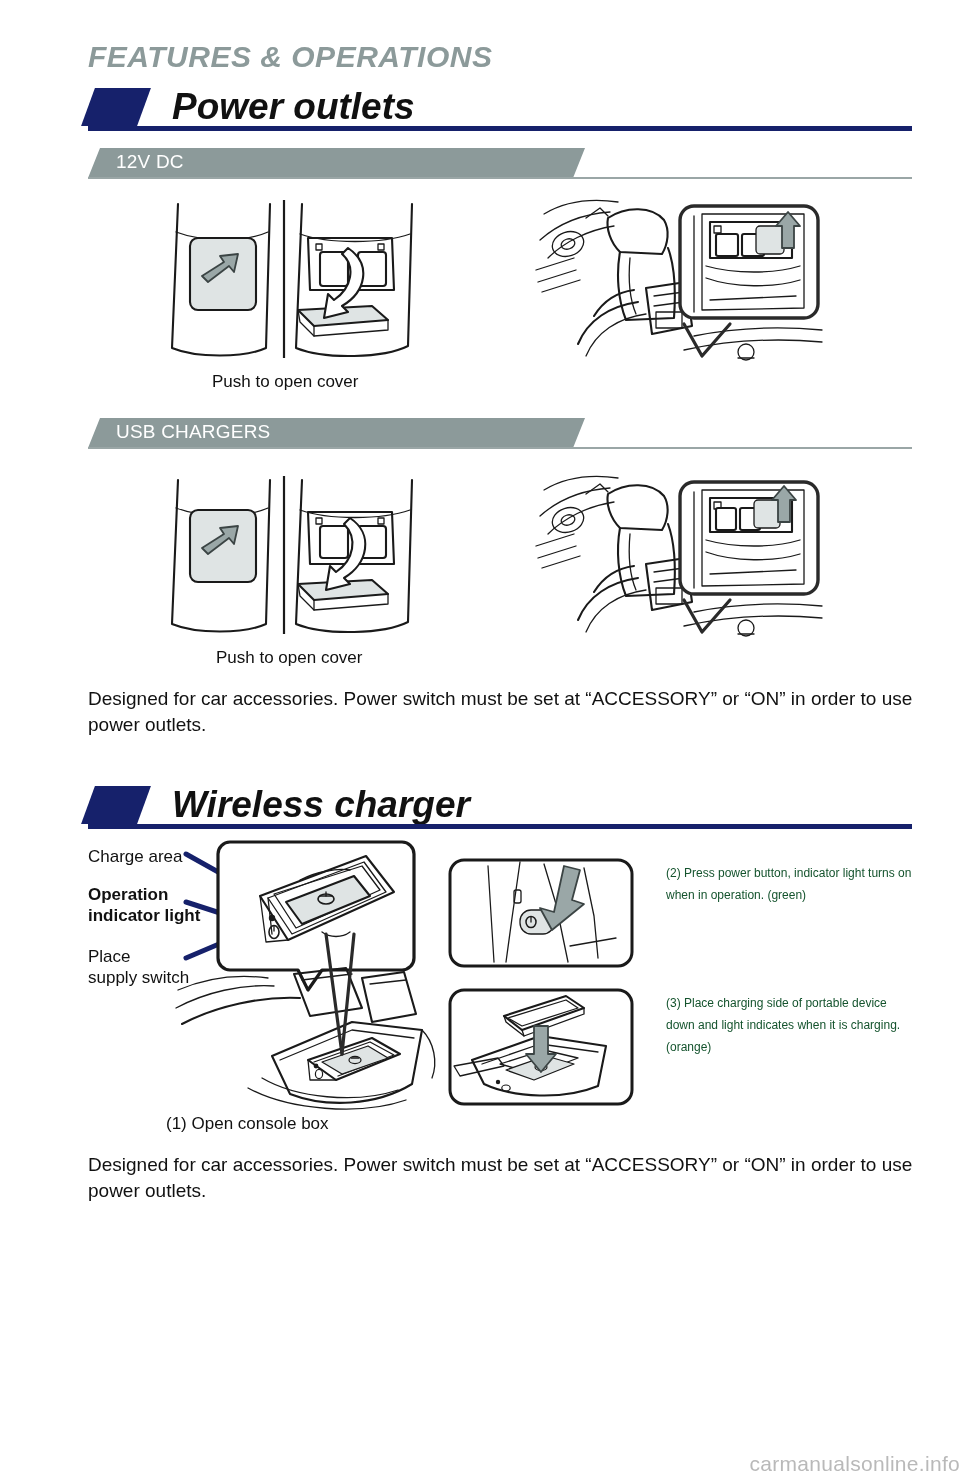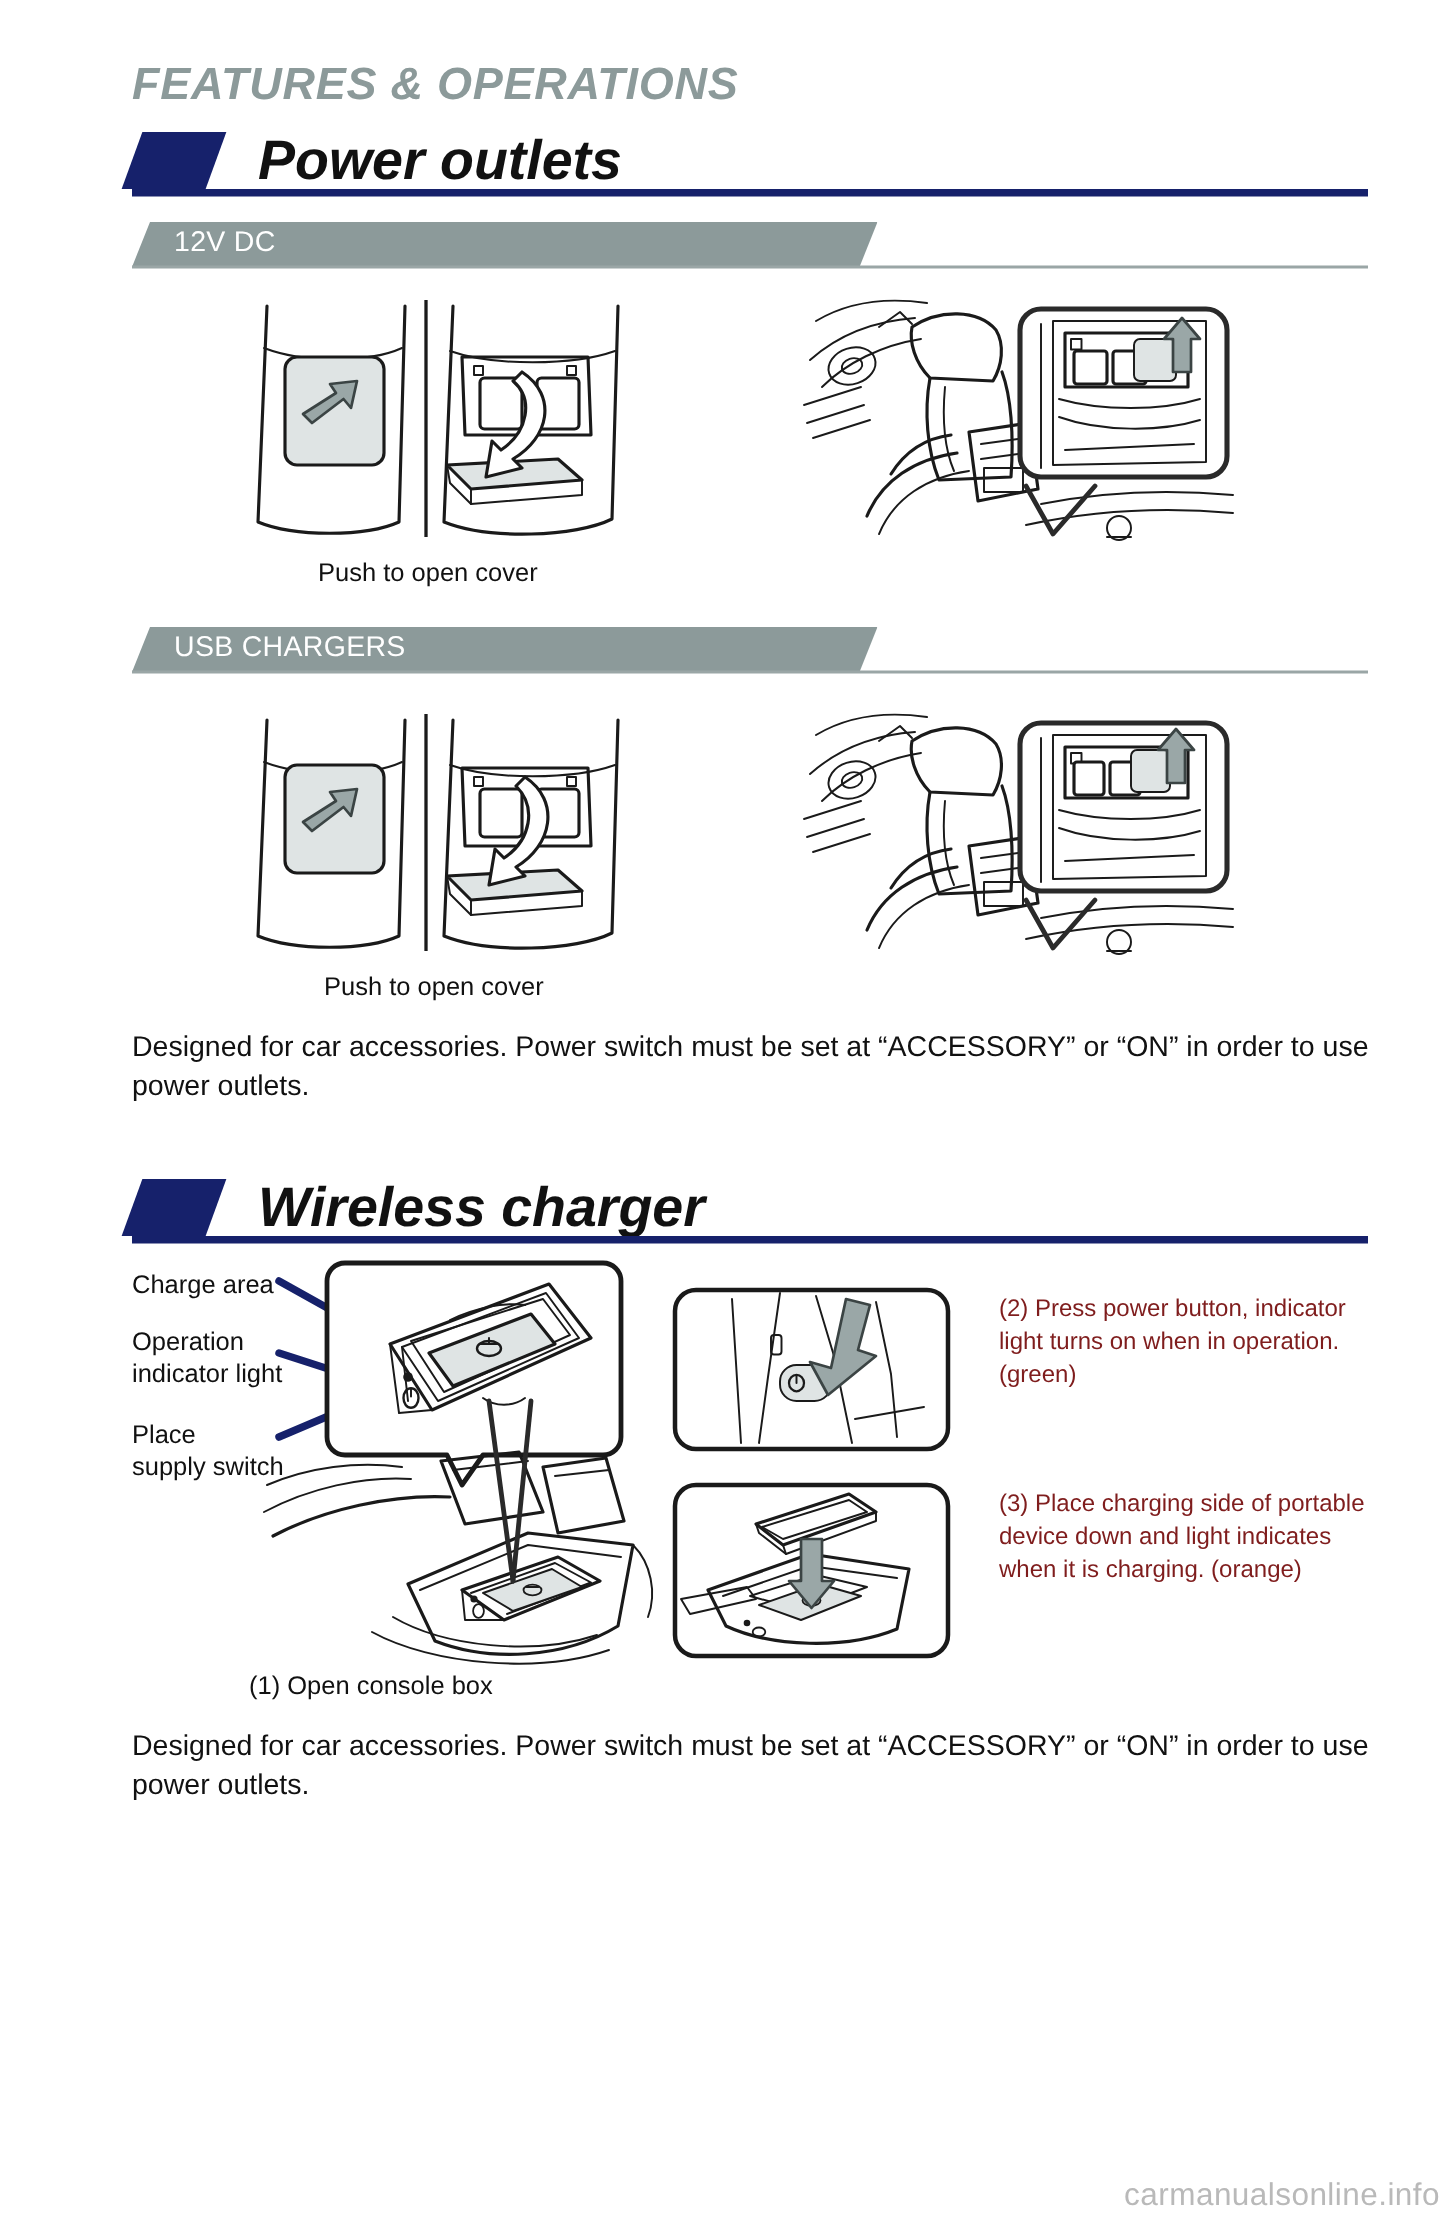--- a/index.html
+++ b/index.html
@@ -64,21 +64,21 @@
     font-size:17px; color:#111; white-space:nowrap;
   }
   .para {
     position:absolute; left:88px;
     width:830px;
     font-size:19px; line-height:26px; color:#111;
   }
   .step-text {
     position:absolute;
     width:252px;
-    font-size:16px; line-height:22px; color:#7f1d1d;
+    font-size:12px; line-height:22px; color:#14532d;
   }
   .lbl {
     position:absolute;
     font-size:17px; line-height:21px; color:#111;
     white-space:pre-line;
   }
 
   
   .page-number {
     position:absolute; left:0; top:1438px; width:960px;
@@ -273,21 +273,21 @@
 
   <div class="para" style="top:686px;">Designed for car accessories. Power switch must be set at “ACCESSORY” or “ON” in order to use power outlets.</div>
 
   <div class="title-block" style="top:786px;">
     <div class="title-flag"></div>
     <div class="title-text">Wireless charger</div>
     <div class="title-rule"></div>
   </div>
 
   <div class="lbl" style="left:88px; top:846px;text-align:right;">Charge area</div>
-  <div class="lbl" style="left:88px; top:884px;">Operation
+  <div class="lbl" style="left:88px; top:884px;font-weight:bold;">Operation
 indicator light</div>
   <div class="lbl" style="left:88px; top:946px;">Place
 supply switch</div>
 
   <div class="art" style="left:182px; top:840px;">
     <svg width="170" height="140" viewBox="0 0 170 140">
       <line class="leader" x1="4" y1="14" x2="90" y2="62"></line>
       <line class="leader" x1="4" y1="62" x2="66" y2="82"></line>
       <line class="leader" x1="4" y1="118" x2="70" y2="90"></line>
     </svg>

